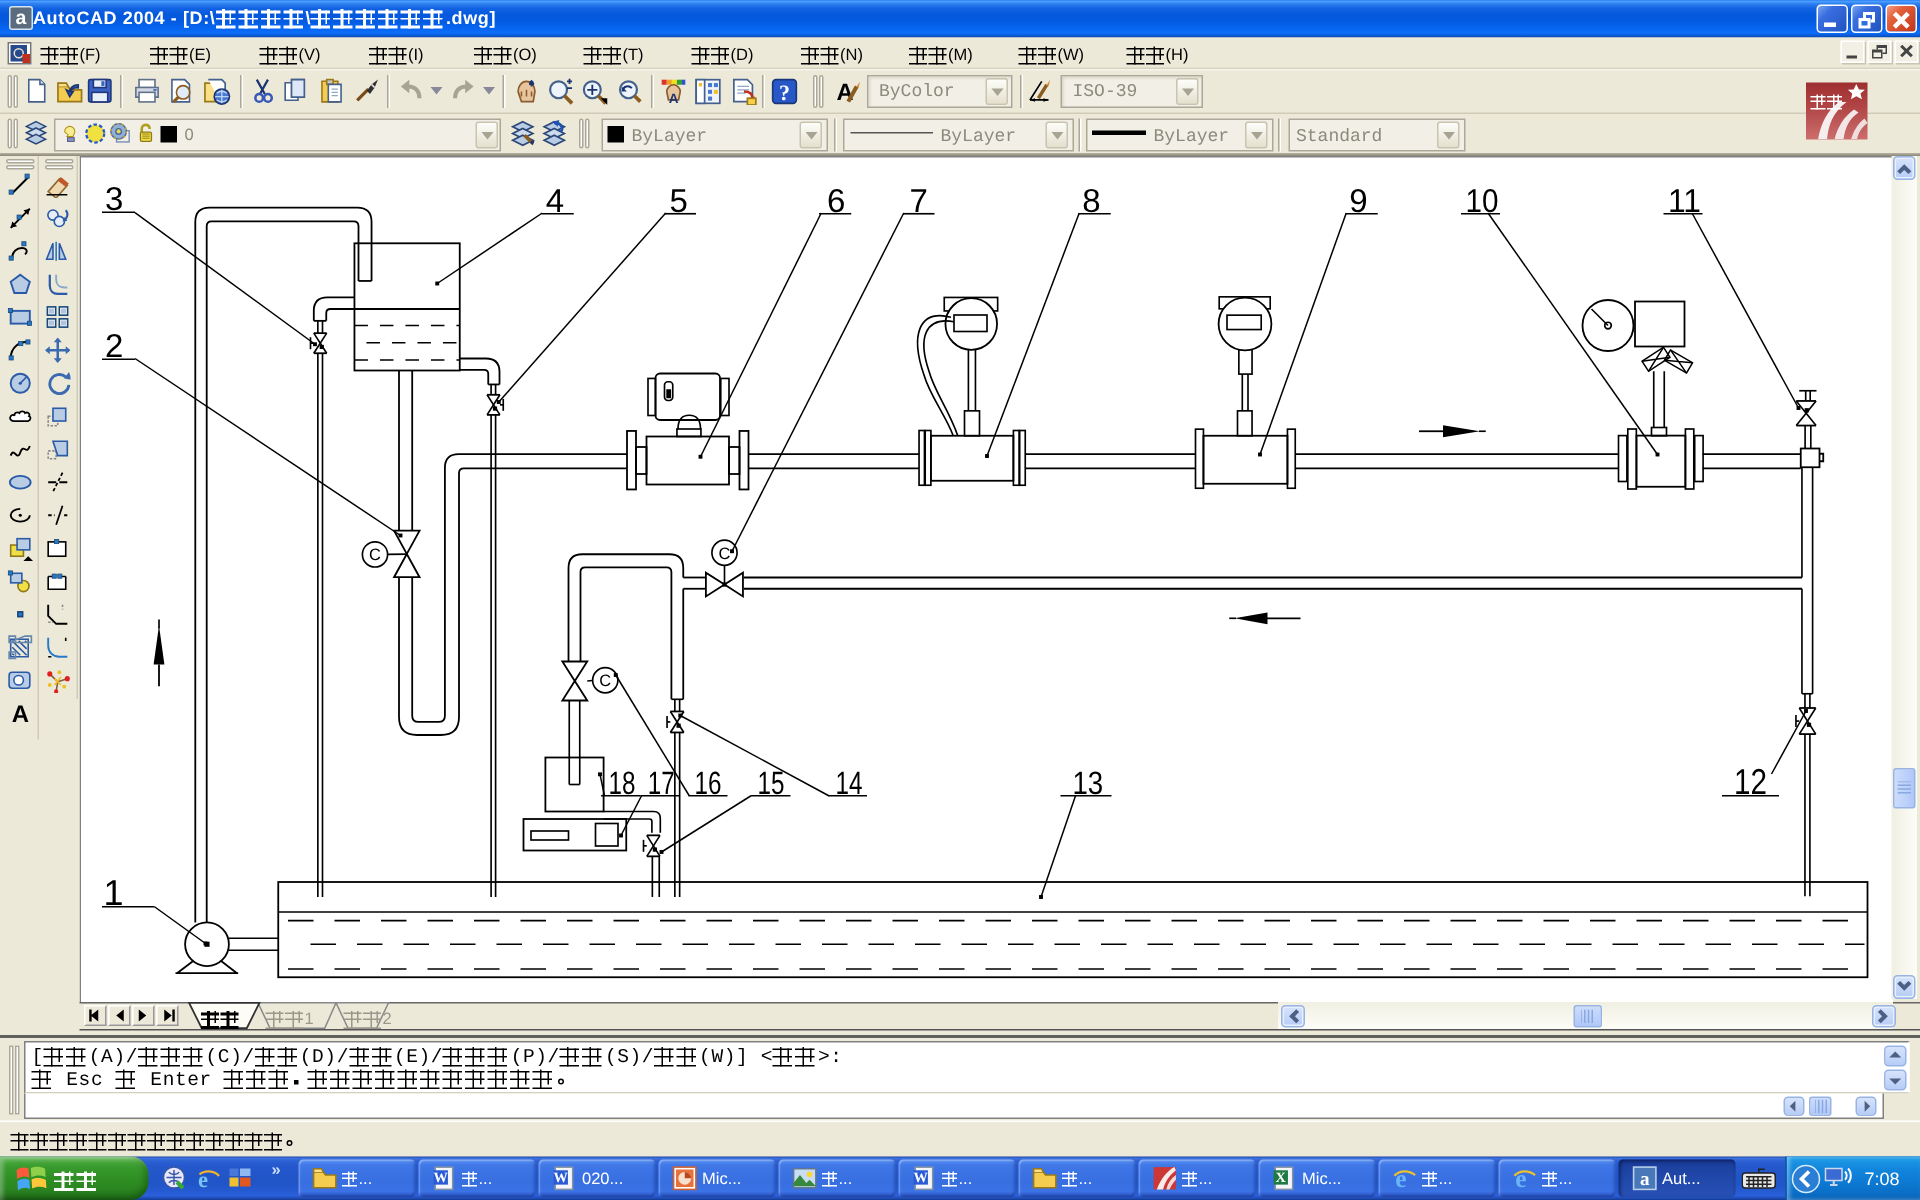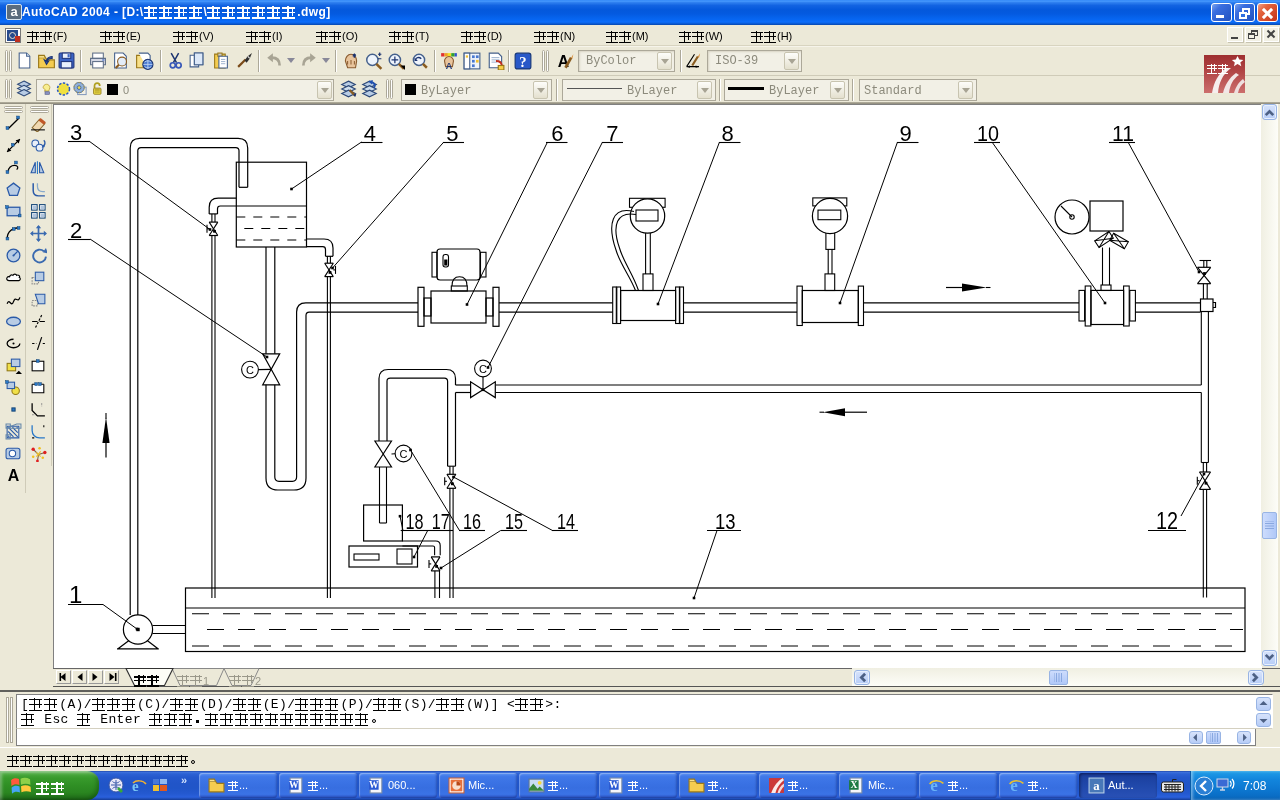--- a/index.html
+++ b/index.html
@@ -861,21 +861,21 @@
     <rect x="1" y="3" width="9" height="9" fill="#2a5ad4"></rect>
     <text x="5.5" y="10.5" font-size="9" font-weight="bold" fill="#fff" text-anchor="middle" font-family="Liberation Serif">W</text>
   </svg>
 <div class="abs" style="left:308px;top:778px;color:#fff;font-size:12px;white-space:nowrap"><i class="z s10"></i><span style="font-size:11px">...</span></div>
 <div class="abs" style="left:359px;top:773px;width:78px;height:25px;border-radius:3px;background:linear-gradient(180deg,#6095f2 0%,#4e86ee 6%,#4078e8 15%,#3a72e4 40%,#376ee0 60%,#3b73e6 85%,#3260d2 94%,#2852bc 100%);box-shadow:inset -1px -1px 2px rgba(0,0,60,.25),inset 1px 1px 1px rgba(255,255,255,.3)"></div>
 <svg class="abs" style="left:368px;top:777px" width="17" height="17" viewBox="0 0 16 16">
     <rect x="2" y="1" width="11" height="14" fill="#f4f6fa" stroke="#8090a8"></rect>
     <rect x="1" y="3" width="9" height="9" fill="#2a5ad4"></rect>
     <text x="5.5" y="10.5" font-size="9" font-weight="bold" fill="#fff" text-anchor="middle" font-family="Liberation Serif">W</text>
   </svg>
-<div class="abs" style="left:388px;top:778px;color:#fff;font-size:12px;white-space:nowrap"><span style="font-size:11px">060...</span></div>
+<div class="abs" style="left:388px;top:778px;color:#fff;font-size:12px;white-space:nowrap"><span style="font-size:11px">020...</span></div>
 <div class="abs" style="left:439px;top:773px;width:78px;height:25px;border-radius:3px;background:linear-gradient(180deg,#6095f2 0%,#4e86ee 6%,#4078e8 15%,#3a72e4 40%,#376ee0 60%,#3b73e6 85%,#3260d2 94%,#2852bc 100%);box-shadow:inset -1px -1px 2px rgba(0,0,60,.25),inset 1px 1px 1px rgba(255,255,255,.3)"></div>
 <svg class="abs" style="left:448px;top:777px" width="17" height="17" viewBox="0 0 16 16">
     <rect x="1" y="1" width="14" height="14" fill="#fff" stroke="#d06030"></rect>
     <rect x="2.5" y="2.5" width="11" height="11" fill="#e8703a"></rect>
     <circle cx="8" cy="8" r="4" fill="#f8e0d0"></circle>
     <path d="M8 8V4a4 4 0 0 1 4 4z" fill="#b84818"></path>
   </svg>
 <div class="abs" style="left:468px;top:778px;color:#fff;font-size:12px;white-space:nowrap"><span style="font-size:11px">Mic...</span></div>
 <div class="abs" style="left:519px;top:773px;width:78px;height:25px;border-radius:3px;background:linear-gradient(180deg,#6095f2 0%,#4e86ee 6%,#4078e8 15%,#3a72e4 40%,#376ee0 60%,#3b73e6 85%,#3260d2 94%,#2852bc 100%);box-shadow:inset -1px -1px 2px rgba(0,0,60,.25),inset 1px 1px 1px rgba(255,255,255,.3)"></div>
 <svg class="abs" style="left:528px;top:777px" width="17" height="17" viewBox="0 0 16 16">

